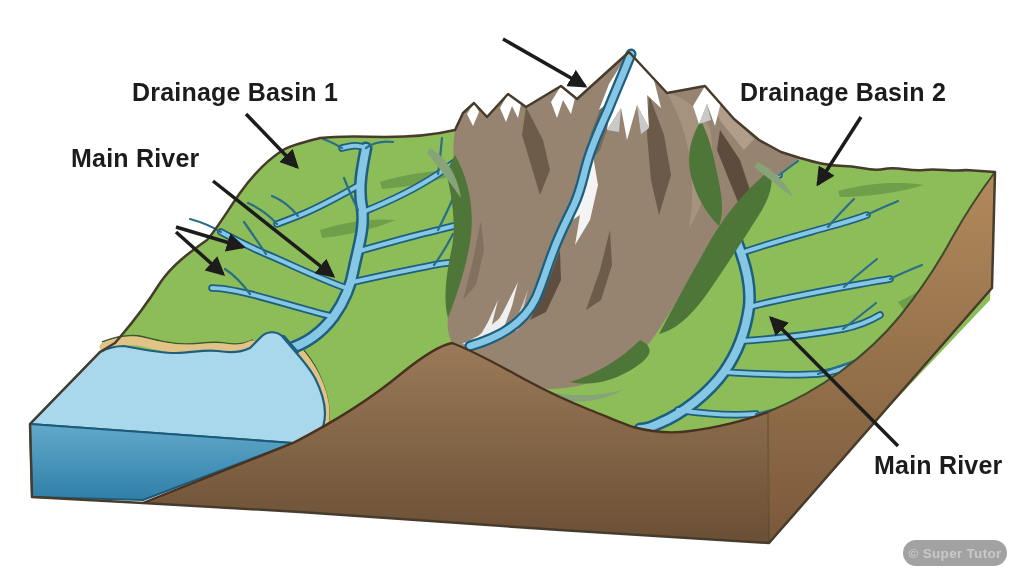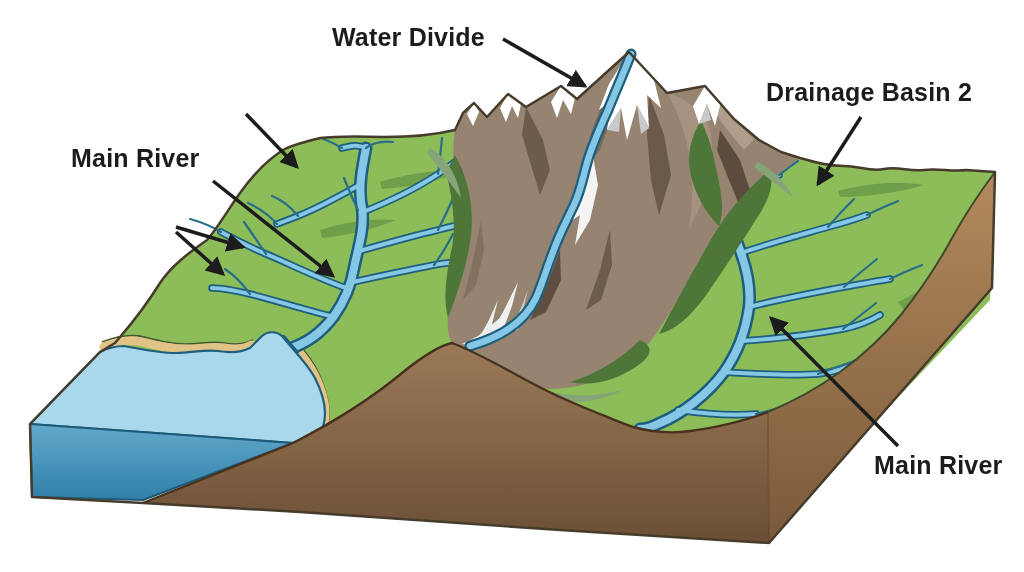--- a/index.html
+++ b/index.html
@@ -182,18 +182,21 @@
     <path class="arrow" marker-end="url(#ah)" d="M503,39 L585,86"></path>
     <path class="arrow" marker-end="url(#ah)" d="M246,114 L297,167"></path>
     <path class="arrow" marker-end="url(#ah)" d="M213,181 L333,276"></path>
     <path class="arrow" marker-end="url(#ah)" d="M176,227 L243,247"></path>
     <path class="arrow" marker-end="url(#ah)" d="M176,232 L223,274"></path>
     <path class="arrow" marker-end="url(#ah)" d="M861,117 L818,184"></path>
     <path class="arrow" marker-end="url(#ah)" d="M898,446 L771,318"></path>
   </g>
 </svg>
 
-  <div class="lbl" style="left:332px;top:25px;">Water Divide</div>
+  <div class="lbl" style="left:132px;top:80px;">Drainage Basin 1</div>
   <div class="lbl" style="left:71px;top:146px;">Main River</div>
-  <div class="lbl" style="left:766px;top:80px;">Drainage Basin 2</div>
+  <div class="lbl" style="left:740px;top:80px;">Drainage Basin 2</div>
   <div class="lbl" style="left:874px;top:453px;">Main River</div>
 
+  <div class="watermark">
+    <span>© Super Tutor</span>
+  </div>
 </div>
 
 </body></html>

